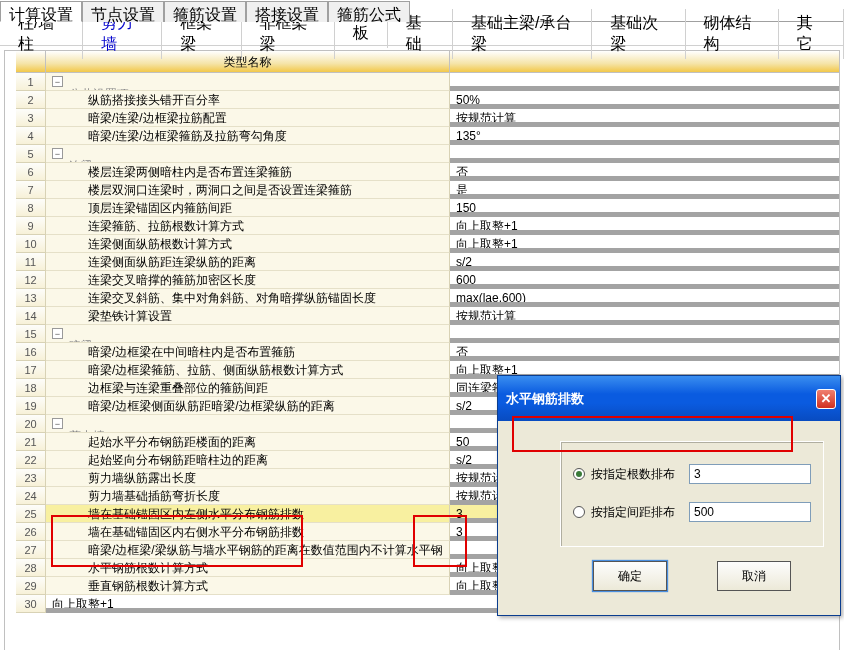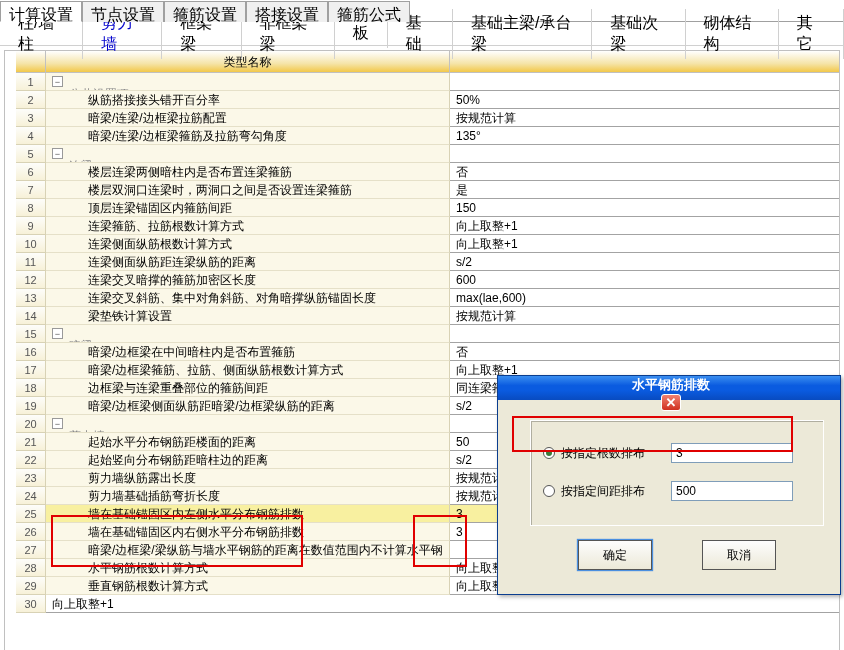--- a/index.html
+++ b/index.html
@@ -94,21 +94,21 @@
     padding-left: 6px;
     position: relative;
     display: flex;
     align-items: center;
     overflow: hidden;
     white-space: nowrap;
   }
   .cell-val {
     flex: 1;
     background: #fff;
-    border-bottom: 1px solid #a3a3a3;
+    border-bottom: 5px solid #a3a3a3;
     padding-left: 6px;
     overflow: hidden;
     white-space: nowrap;
   }
   .toggle-btn {
     width: 11px;
     height: 11px;
     border: 1px solid #999;
     background: #fff;
     display: inline-flex;
@@ -141,47 +141,47 @@
     position: absolute;
     top: 375px;
     left: 497px;
     width: 344px;
     border: 1px solid #0a3d8f;
     background: #ece9d8;
     box-shadow: 2px 2px 4px rgba(0,0,0,0.3);
     z-index: 20;
   }
   .dialog-title {
-    height: 24px;
+    height: 45px;
     background: linear-gradient(#3a8ef0, #0a5be0 40%, #0a5be0 60%, #084bc0);
     color: #fff;
     display: flex;
     align-items: center;
     padding: 0 4px 0 8px;
     font-weight: bold;
     font-size: 13px;
-    flex-direction: column;
   }
   .dialog-title-text { flex: 1; }
   .dialog-close {
     width: 20px;
     height: 20px;
     background: linear-gradient(#f08070, #d03020);
     border: 1px solid #fff;
     border-radius: 3px;
     color: #fff;
     display: flex;
     align-items: center;
     justify-content: center;
     cursor: pointer;
     font-weight: bold;
     font-size: 13px;
   }
   .dialog-body {
-    padding: 20px 16px 10px 32px;
+    padding: 20px 16px 10px 16px;
+    margin-left: 46px;
   }
   .dialog-group {
     border: 1px solid #fff;
     box-shadow: inset 1px 1px 0 #b0aea0;
     padding: 14px 12px 18px 12px;
     margin-bottom: 14px;
   }
   .dialog-row {
     display: flex;
     align-items: center;

